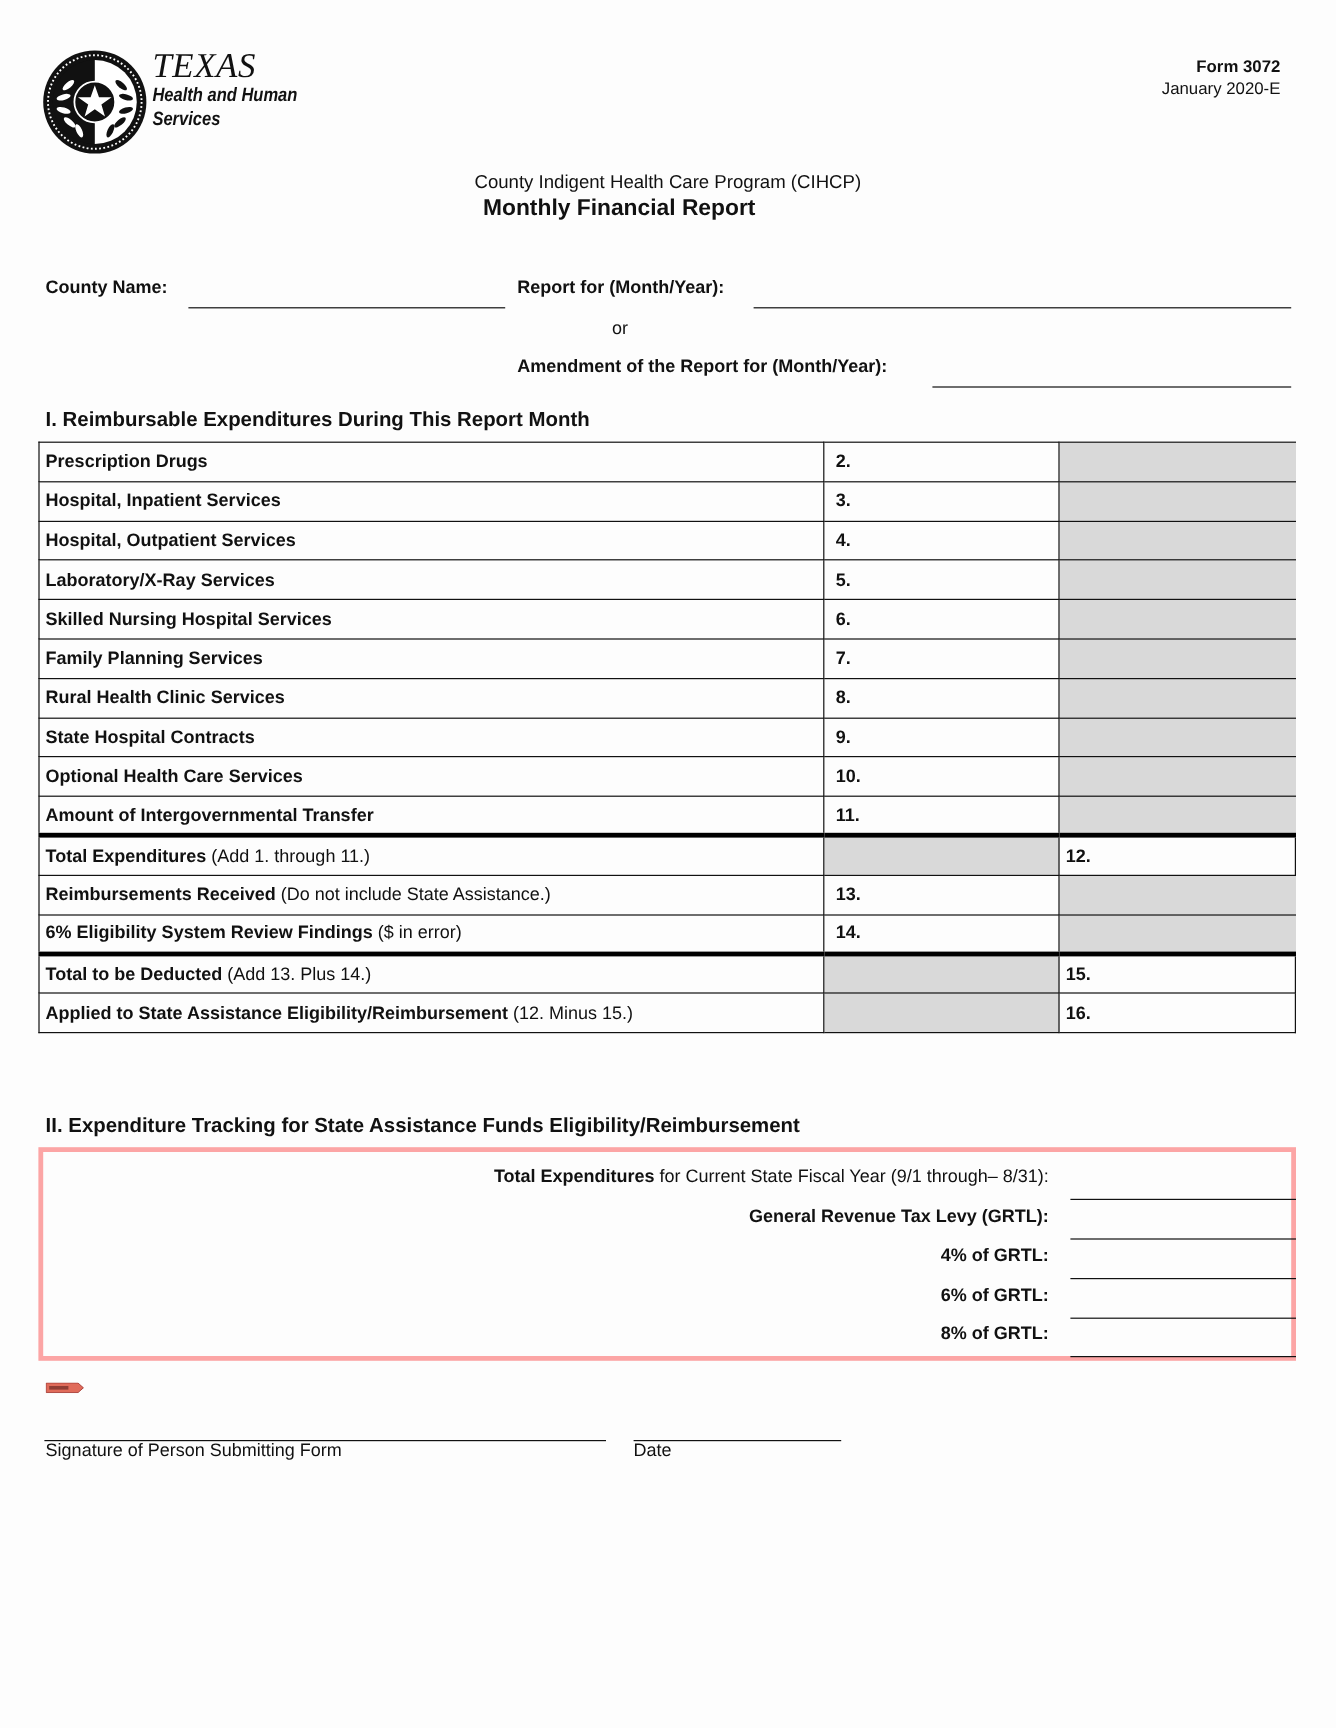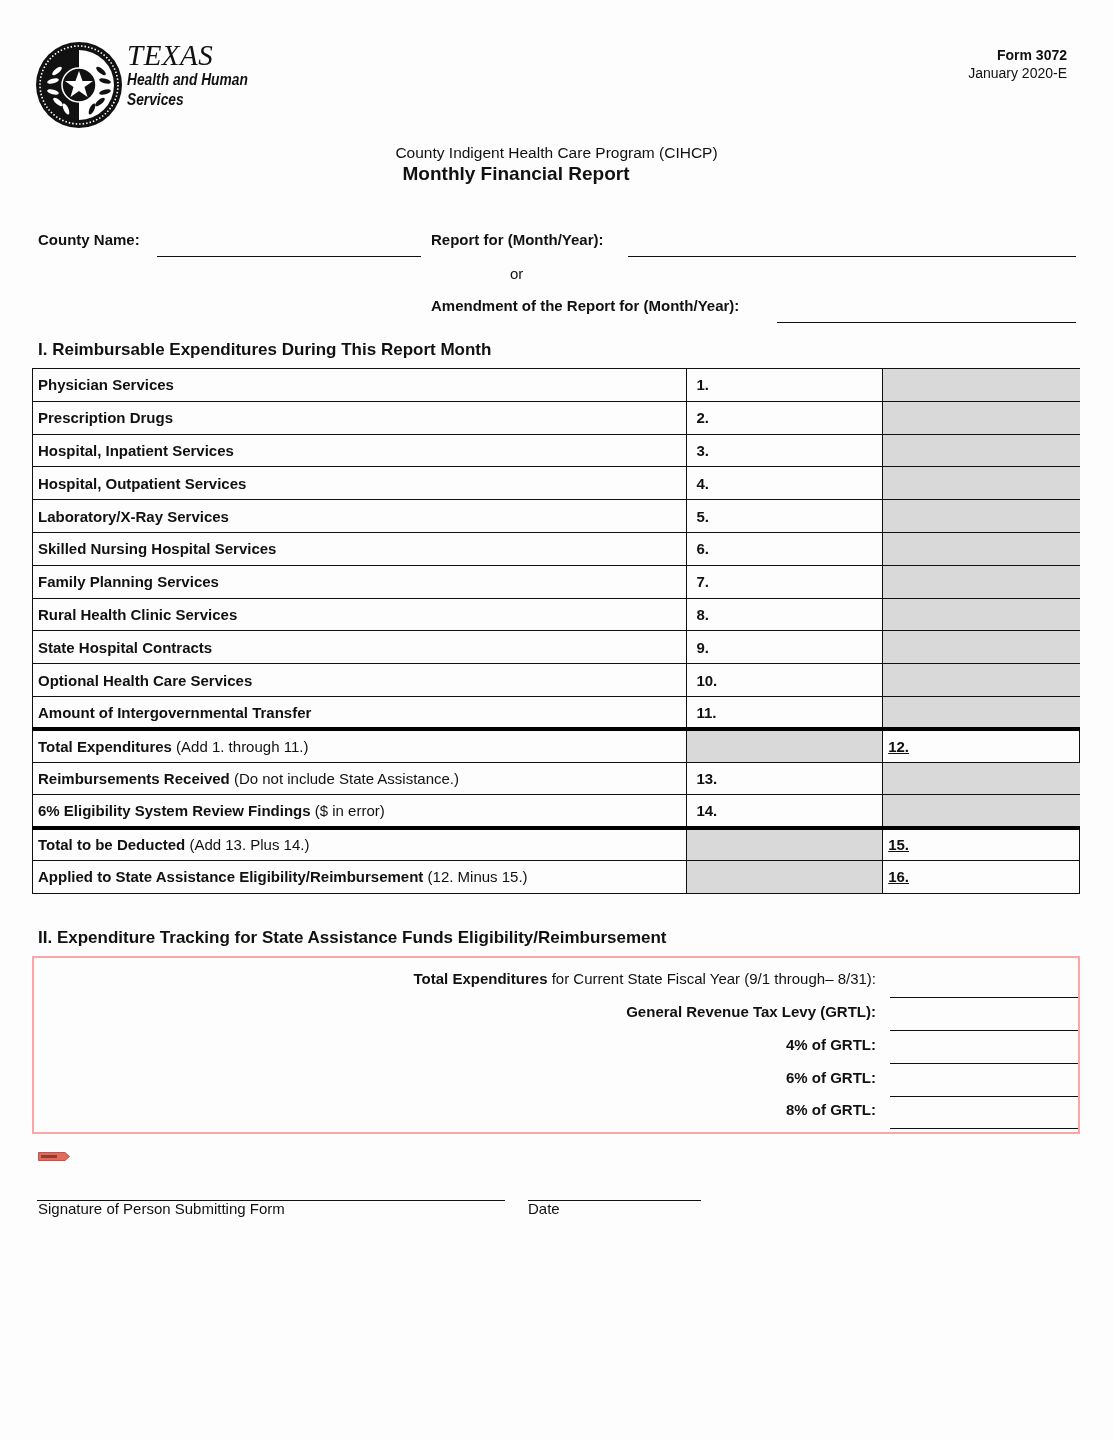--- a/index.html
+++ b/index.html
@@ -23,25 +23,25 @@
   .or { position: absolute; left: 510px; top: 265px; font-size: 15px; }
 
   .sec-h { position: absolute; left: 38px; font-size: 17px; font-weight: bold; }
 
   table.exp { position: absolute; left: 32px; top: 368px; border-collapse: collapse; width: 1048px; }
   table.exp td { border: 1px solid #111; height: 32.8px; font-size: 15px; padding: 0 0 0 5px; vertical-align: middle; }
   table.exp td.c1 { width: 655px; }
   table.exp td.c2 { width: 196px; font-weight: bold; padding-left: 9px; }
   table.exp td.c3 { width: 197px; font-weight: bold; padding-left: 5px; }
   table.exp td.gray { background: #d9d9d9; }
-  table.exp td.noright { border-right: none; text-decoration: underline; }
+  table.exp td.noright { border-right: none; }
   table.exp tr.thick td { border-top: 4px solid #000; }
   table.exp .b { font-weight: bold; }
 
-  .box2 { position: absolute; left: 32px; top: 956px; width: 1048px; height: 178px; border: 2px solid #fca5a5; }
+  .box2 { position: absolute; left: 32px; top: 956px; width: 1048px; height: 178px; border: 4px solid #fca5a5; }
   .trow { position: absolute; right: 202px; font-size: 15px; text-align: right; white-space: nowrap; }
   .tline { position: absolute; left: 856px; width: 188px; border-bottom: 1px solid #111; }
 
   .tag { position: absolute; left: 38px; top: 1152px; width: 32px; height: 9px; }
 
   .sig-line { position: absolute; top: 1200px; border-bottom: 1px solid #111; }
   .sig-lbl { position: absolute; top: 1200px; font-size: 15px; }
 </style>
 </head>
 <body>
@@ -94,25 +94,20 @@
 <div class="or">or</div>
 
 <div class="lbl" style="left:431px;top:297px;">Amendment of the Report for (Month/Year):</div>
 <div class="line" style="left:777px;top:322px;width:299px;"></div>
 
 <div class="sec-h" style="top:340px;">I. Reimbursable Expenditures During This Report Month</div>
 
 <table class="exp">
   <tbody id="exp-body">
       <tr>
-        <td class="c1"><span class="b">Physician Services</span><span></span></td>
-        <td class="c2"><span>1.</span></td>
-        <td class="c3 gray noright"></td>
-      </tr>
-      <tr>
         <td class="c1"><span class="b">Prescription Drugs</span><span></span></td>
         <td class="c2"><span>2.</span></td>
         <td class="c3 gray noright"></td>
       </tr>
       <tr>
         <td class="c1"><span class="b">Hospital, Inpatient Services</span><span></span></td>
         <td class="c2"><span>3.</span></td>
         <td class="c3 gray noright"></td>
       </tr>
       <tr>

